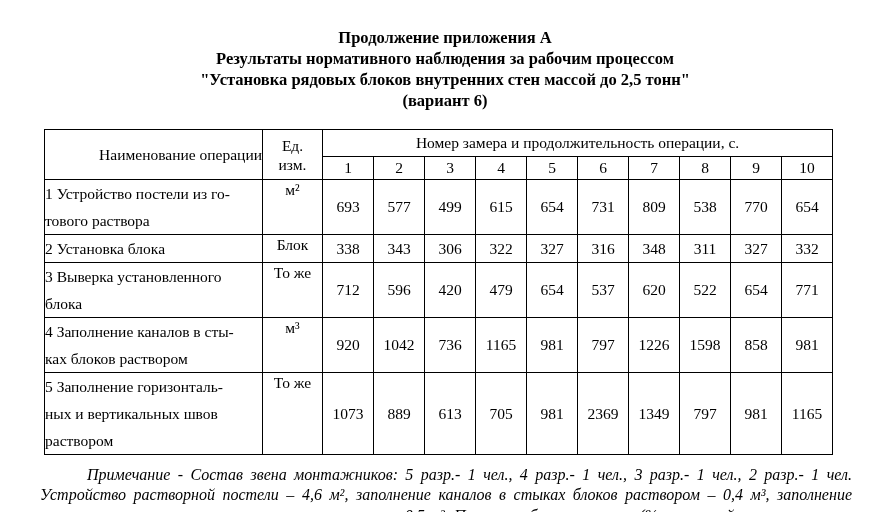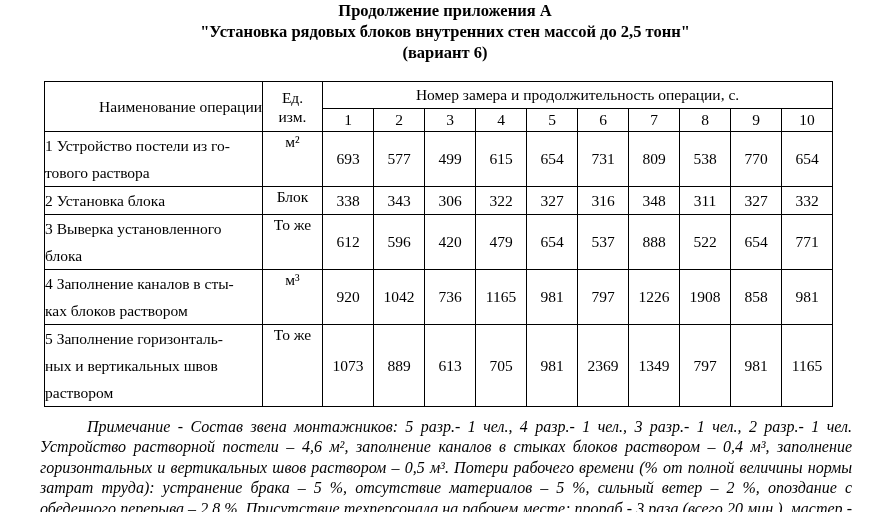--- a/index.html
+++ b/index.html
@@ -14,20 +14,21 @@
     font-family: "Liberation Serif", "DejaVu Serif", serif;
     color: #000000;
   }
   .page {
     width: 890px;
     height: 512px;
     background: #ffffff;
     box-sizing: border-box;
   }
   .title-block {
+    padding-top: 27px;
     text-align: center;
     font-weight: bold;
     font-size: 16.5px;
     line-height: 21px;
   }
   table.obs-table {
     border-collapse: collapse;
     table-layout: fixed;
     width: 788px;
     margin: 18px 0 0 44px;
@@ -90,20 +91,21 @@
     font-style: italic;
   }
 </style>
 </head>
 <body>
 
 <div class="page">
 
   <div class="title-block">
     <div>Продолжение приложения А</div>
+    <div>Результаты нормативного наблюдения за рабочим процессом</div>
     <div>"Установка рядовых блоков внутренних стен массой до 2,5 тонн"</div>
     <div>(вариант 6)</div>
   </div>
 
   <table class="obs-table">
     <colgroup>
       <col class="c-name">
       <col class="c-unit">
       <col class="c-val">
         <col class="c-val">
@@ -163,43 +165,43 @@
           <td class="value-cell">316</td>
           <td class="value-cell">348</td>
           <td class="value-cell">311</td>
           <td class="value-cell">327</td>
           <td class="value-cell">332</td>
         </tr>
         <tr>
           <td class="name-cell">3 Выверка установленного
 блока</td>
           <td class="unit-cell">То же</td>
-          <td class="value-cell">612</td>
+          <td class="value-cell">712</td>
           <td class="value-cell">596</td>
           <td class="value-cell">420</td>
           <td class="value-cell">479</td>
           <td class="value-cell">654</td>
           <td class="value-cell">537</td>
-          <td class="value-cell">888</td>
+          <td class="value-cell">620</td>
           <td class="value-cell">522</td>
           <td class="value-cell">654</td>
           <td class="value-cell">771</td>
         </tr>
         <tr>
           <td class="name-cell">4 Заполнение каналов в сты-
 ках блоков раствором</td>
           <td class="unit-cell">м³</td>
           <td class="value-cell">920</td>
           <td class="value-cell">1042</td>
           <td class="value-cell">736</td>
           <td class="value-cell">1165</td>
           <td class="value-cell">981</td>
           <td class="value-cell">797</td>
           <td class="value-cell">1226</td>
-          <td class="value-cell">1908</td>
+          <td class="value-cell">1598</td>
           <td class="value-cell">858</td>
           <td class="value-cell">981</td>
         </tr>
         <tr>
           <td class="name-cell">5 Заполнение горизонталь-
 ных и вертикальных швов
 раствором</td>
           <td class="unit-cell">То же</td>
           <td class="value-cell">1073</td>
           <td class="value-cell">889</td>

